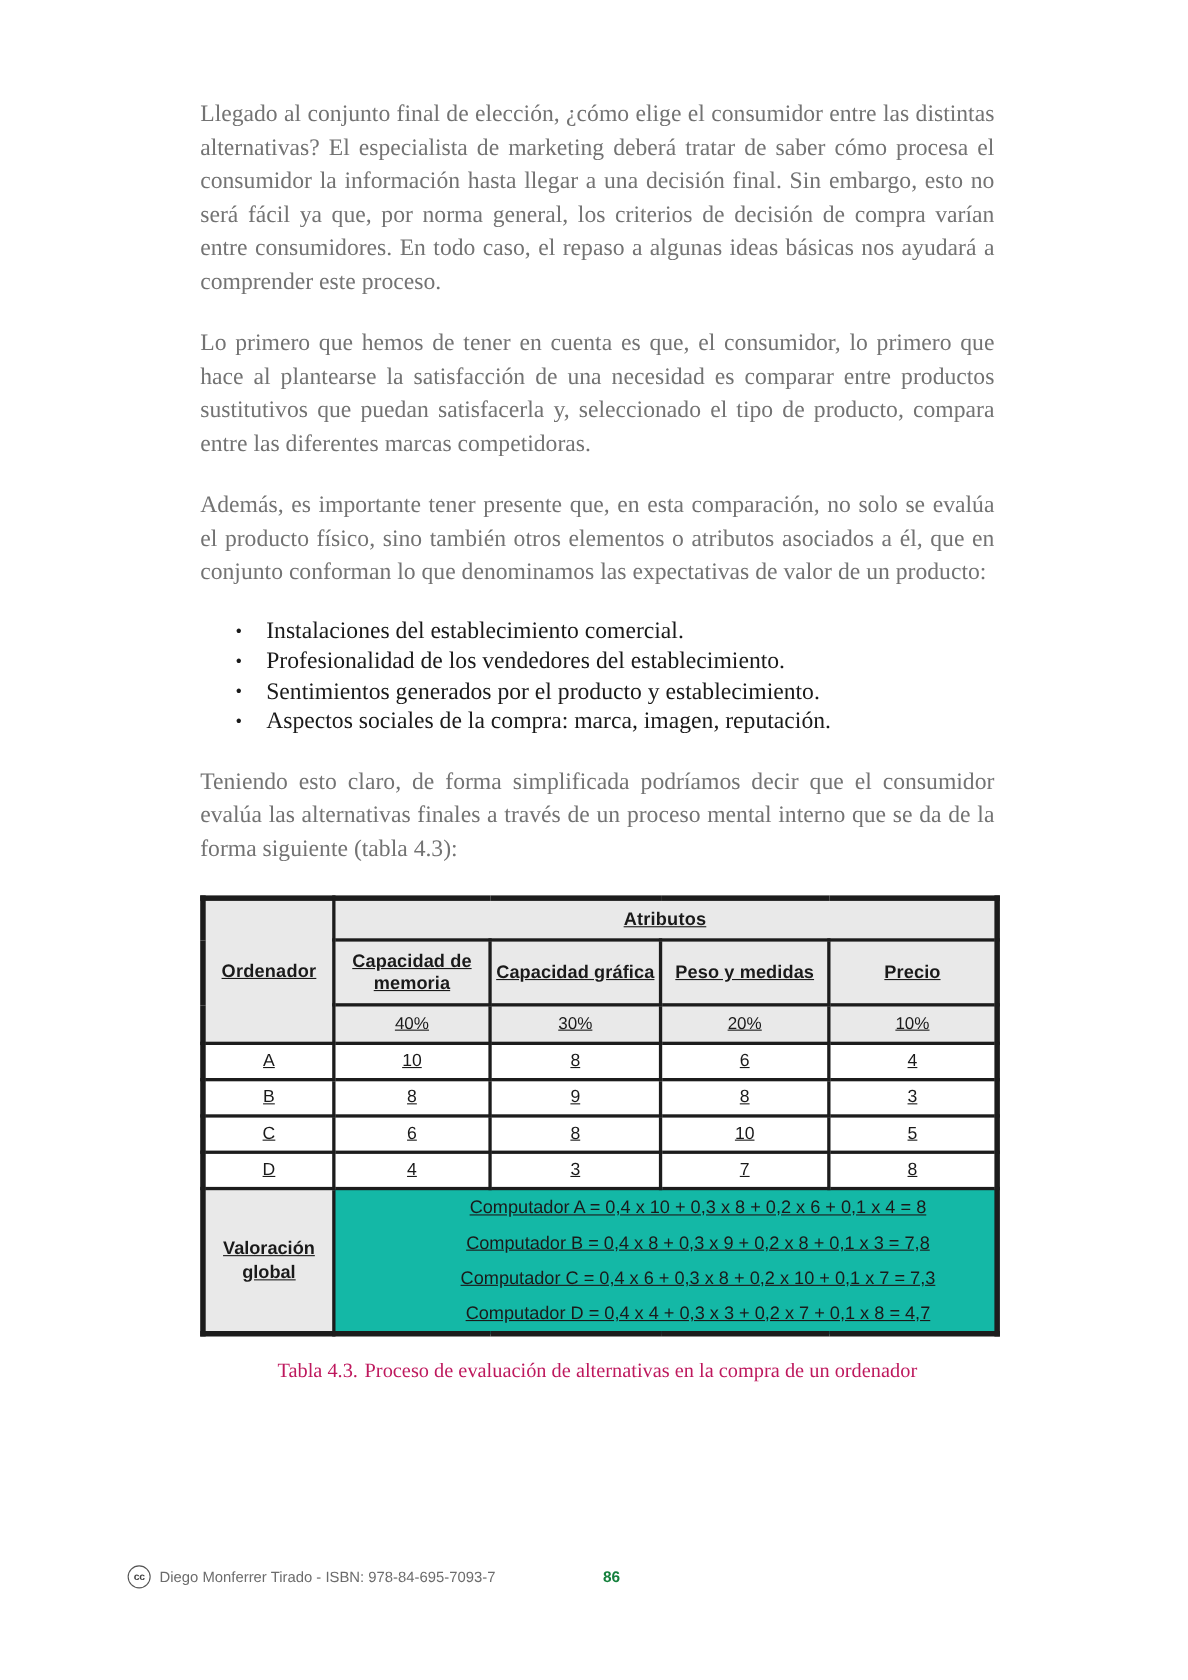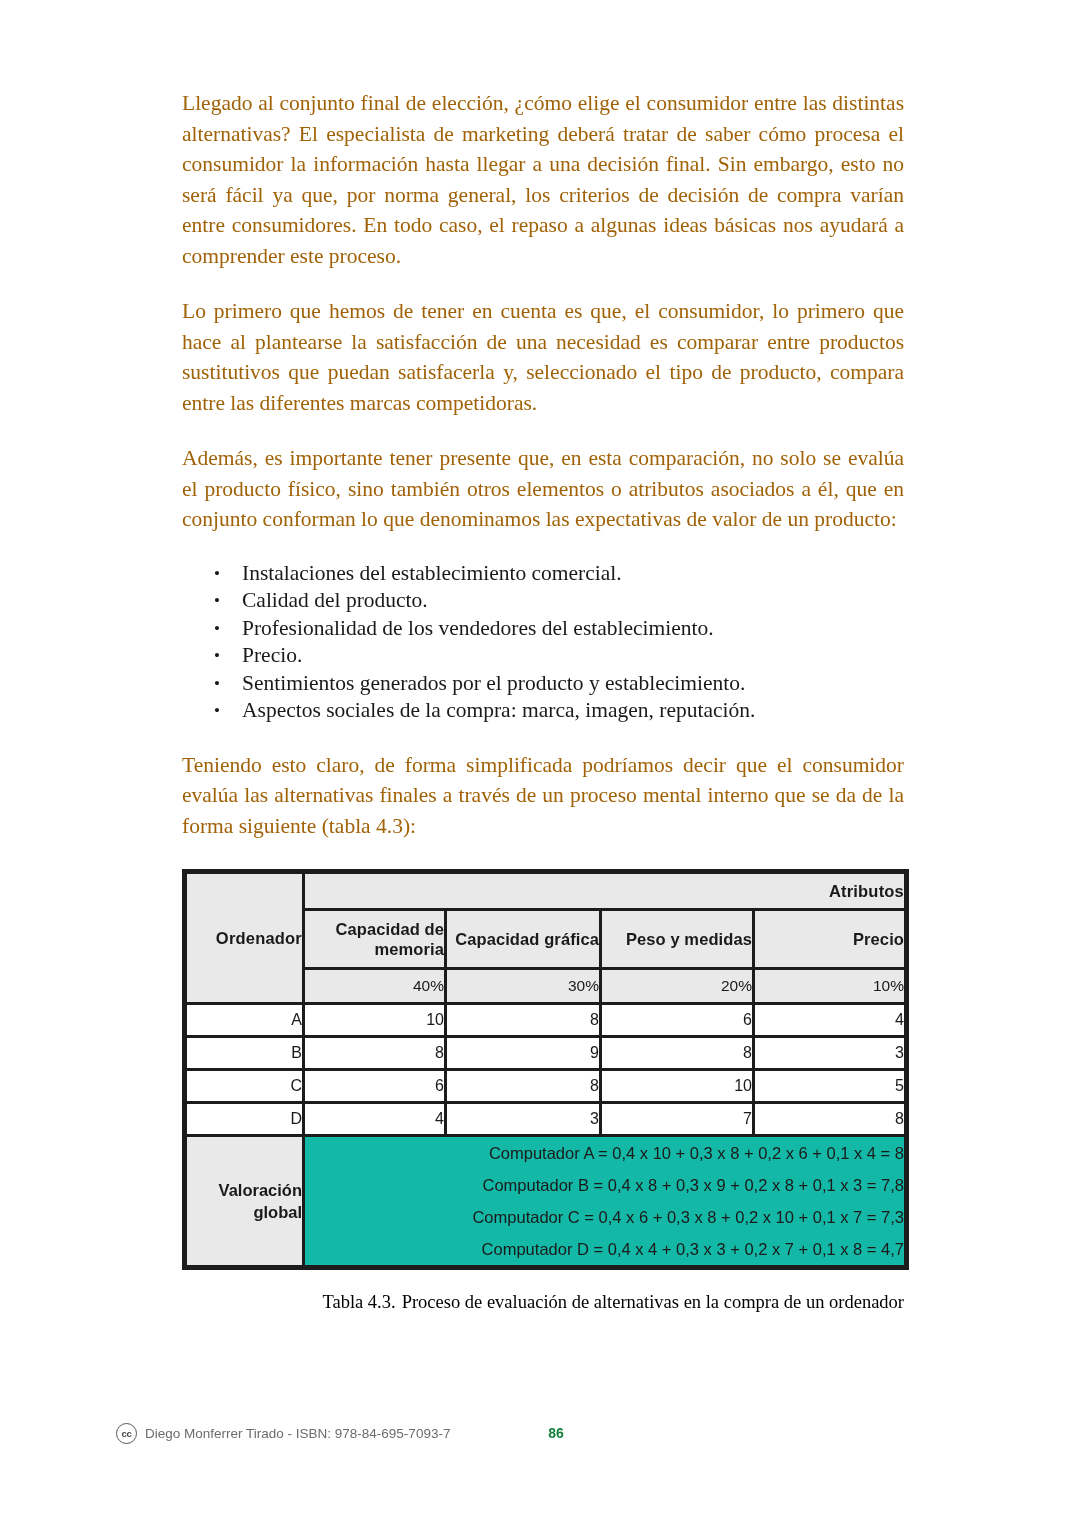--- a/index.html
+++ b/index.html
@@ -39,21 +39,21 @@
     letter-spacing: 0.1px;
     color: #1a1a1a;
   }
 
   p.body-text {
     font-size: 21.5px;
     line-height: 30.5px;
     margin: 0 0 25px 0;
     text-align: justify;
     text-justify: inter-word;
-    color: #a16207;
+    color: #737373;
     hyphens: manual;
   }
 
   ul.attr-list {
     list-style: none;
     margin: 0 0 25px 0;
     padding: 0 0 0 28px;
   }
   ul.attr-list li {
     font-size: 21.5px;
@@ -78,22 +78,23 @@
   table.eval-table {
     border-collapse: collapse;
     table-layout: fixed;
     width: 722px;
     font-family: "Liberation Sans", "DejaVu Sans", sans-serif;
     border: 5px solid #1c1c1c;
   }
   table.eval-table td, table.eval-table th {
     border: 3px solid #1c1c1c;
     padding: 0;
-    text-align: right;
+    text-align: center;
     vertical-align: middle;
+    text-decoration: underline;
   }
   .hdr-gray {
     background: #e9e9e9;
   }
   .th-atributos {
     font-size: 16.5px;
     font-weight: bold;
     height: 34px;
     letter-spacing: 0.2px;
   }
@@ -141,24 +142,24 @@
   }
   .val-body .formula {
     font-size: 16.5px;
     line-height: 22px;
     padding: 5px 0 5px 60px;
     white-space: nowrap;
   }
 
   .table-caption {
     margin-top: 22px;
-    text-align: right;
+    text-align: center;
     font-family: "Liberation Serif", "DejaVu Serif", serif;
     font-size: 18.5px;
-    color: #000000;
+    color: #be185d;
   }
   .table-caption .cap-num { margin-right: 6px; }
 
   
   .footer {
     position: absolute;
     left: 16px;
     top: 1418px;
     width: 1080px;
     height: 40px;
@@ -215,23 +216,21 @@
 
 
     <p class="body-text">Llegado al conjunto final de elección, ¿cómo elige el consumidor entre las distintas alternativas? El especialista de marketing deberá tratar de saber cómo procesa el consumidor la información hasta llegar a una decisión final. Sin embargo, esto no será fácil ya que, por norma general, los criterios de decisión de compra varían entre consumidores. En todo caso, el repaso a algunas ideas básicas nos ayudará a comprender este proceso.</p>
 
     <p class="body-text">Lo primero que hemos de tener en cuenta es que, el consumidor, lo primero que hace al plantearse la satisfacción de una necesidad es comparar entre productos sustitutivos que puedan satisfacerla y, seleccionado el tipo de producto, compara entre las diferentes marcas competidoras.</p>
 
     <p class="body-text">Además, es importante tener presente que, en esta comparación, no solo se evalúa el producto físico, sino también otros elementos o atributos asociados a él, que en conjunto conforman lo que denominamos las expectativas de valor de un producto:</p>
 
     <ul class="attr-list">
       <li>Instalaciones del establecimiento comercial.</li>
-      <li>Calidad del producto.</li>
       <li>Profesionalidad de los vendedores del establecimiento.</li>
-      <li>Precio.</li>
       <li>Sentimientos generados por el producto y establecimiento.</li>
       <li>Aspectos sociales de la compra: marca, imagen, reputación.</li>
     </ul>
 
     <p class="body-text">Teniendo esto claro, de forma simplificada podríamos decir que el consumidor evalúa las alternativas finales a través de un proceso mental interno que se da de la forma siguiente (tabla 4.3):</p>
 
     <div class="table-wrap">
       <table class="eval-table">
         <colgroup>
           <col style="width:119px">

